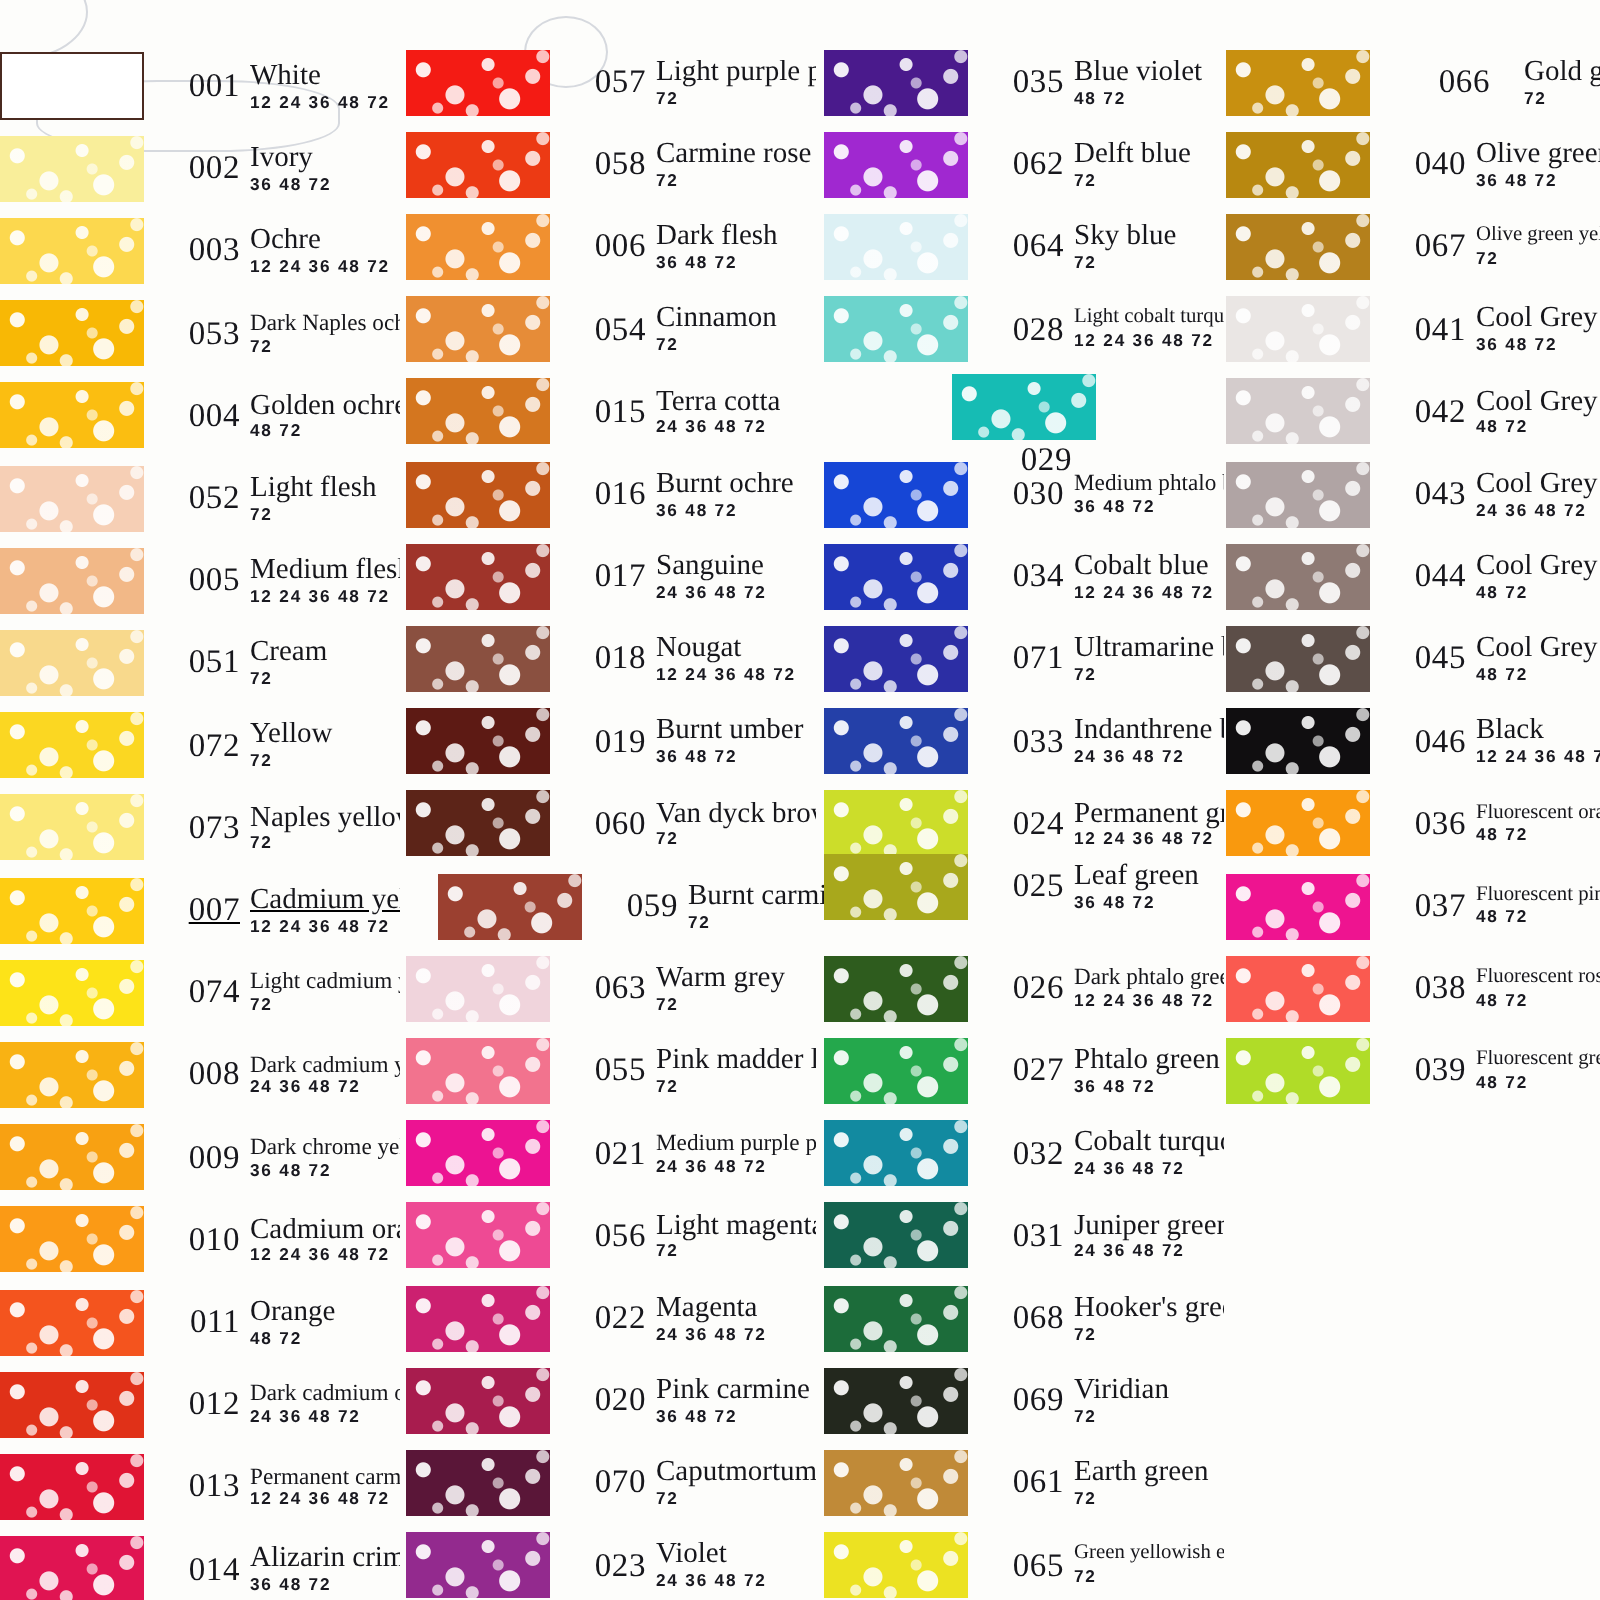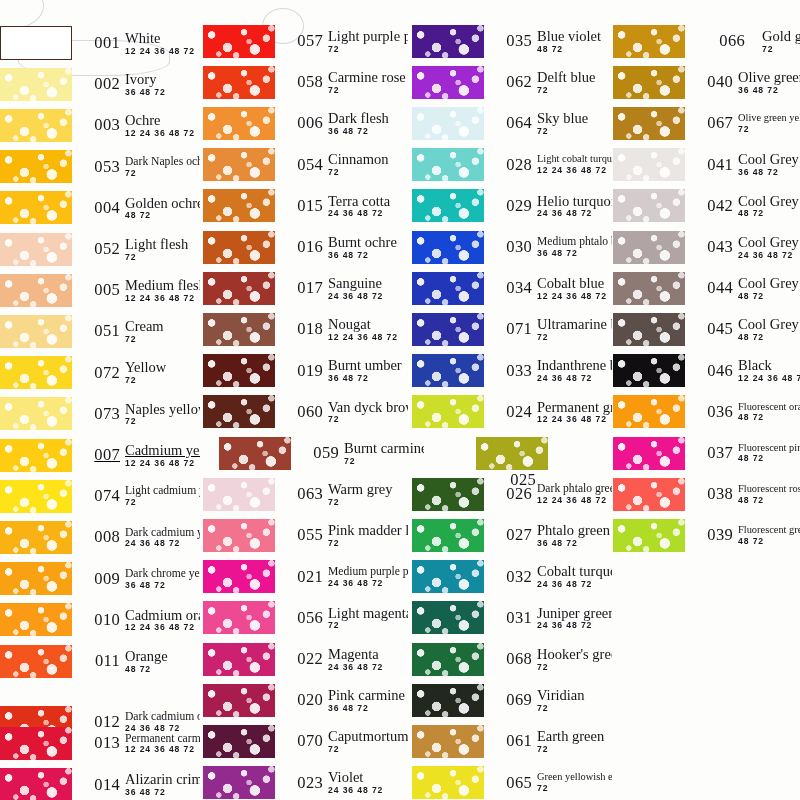--- a/index.html
+++ b/index.html
@@ -241,21 +241,21 @@
         </div>
       </div>
       <div class="swatch-row" style="top: 642px; width: 100%;">
         <div class="swatch" title="Orange" style="background: rgb(244, 84, 30);"></div>
         <div class="code">011</div>
         <div class="textblock">
           <div class="cname">Orange</div>
           <div class="sizes">48 72</div>
         </div>
       </div>
-      <div class="swatch-row" style="top: 683.2px; width: 100%; margin-top: 20px;">
+      <div class="swatch-row" style="top: 683.2px; width: 100%;">
         <div class="swatch" title="Dark cadmium orange" style="background: rgb(224, 49, 24);"></div>
         <div class="code">012</div>
         <div class="textblock">
           <div class="cname small">Dark cadmium orange</div>
           <div class="sizes">24 36 48 72</div>
         </div>
       </div>
       <div class="swatch-row" style="top: 724.4px; width: 100%;">
         <div class="swatch" title="Permanent carmine" style="background: rgb(224, 20, 52);"></div>
         <div class="code">013</div>
@@ -453,21 +453,21 @@
         </div>
       </div>
       <div class="swatch-row" style="top: 145.6px; width: 100%;">
         <div class="swatch" title="Light cobalt turquoise" style="background: rgb(108, 212, 204);"></div>
         <div class="code">028</div>
         <div class="textblock">
           <div class="cname tiny">Light cobalt turquoise</div>
           <div class="sizes">12 24 36 48 72</div>
         </div>
       </div>
-      <div class="swatch-row" style="top: 186.8px; width: 100%;">
+      <div class="swatch-row" style="top: 186.8px; width: 100%; flex-direction: column;">
         <div class="swatch" title="Helio turquoise" style="background: rgb(22, 188, 180);"></div>
         <div class="code">029</div>
         <div class="textblock">
           <div class="cname">Helio turquoise</div>
           <div class="sizes">24 36 48 72</div>
         </div>
       </div>
       <div class="swatch-row" style="top: 228px; width: 100%;">
         <div class="swatch" title="Medium phtalo blue" style="background: rgb(22, 70, 214);"></div>
         <div class="code">030</div>
@@ -501,21 +501,21 @@
         </div>
       </div>
       <div class="swatch-row" style="top: 392.8px; width: 100%;">
         <div class="swatch" title="Permanent green" style="background: rgb(204, 221, 42);"></div>
         <div class="code">024</div>
         <div class="textblock">
           <div class="cname">Permanent green</div>
           <div class="sizes">12 24 36 48 72</div>
         </div>
       </div>
-      <div class="swatch-row" style="top: 437px; width: 100%; flex-direction: column;">
+      <div class="swatch-row" style="top: 424px; width: 100%;">
         <div class="swatch" title="Leaf green" style="background: rgb(168, 168, 28);"></div>
         <div class="code">025</div>
         <div class="textblock">
           <div class="cname">Leaf green</div>
           <div class="sizes">36 48 72</div>
         </div>
       </div>
       <div class="swatch-row" style="top: 475.2px; width: 100%;">
         <div class="swatch" title="Dark phtalo green" style="background: rgb(46, 92, 30);"></div>
         <div class="code">026</div>

